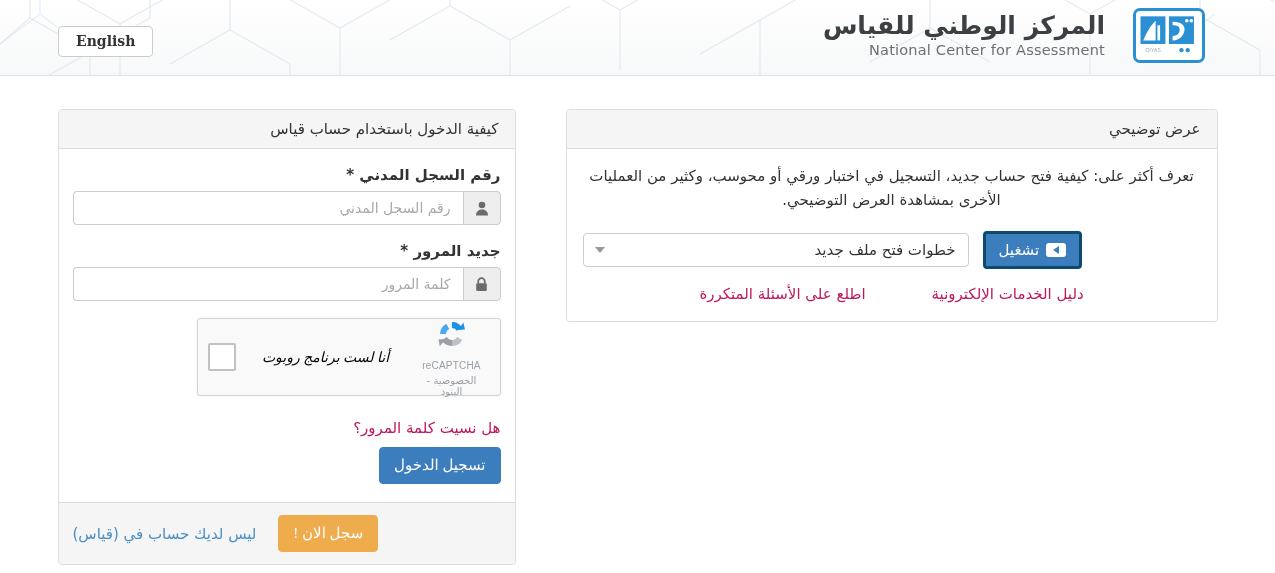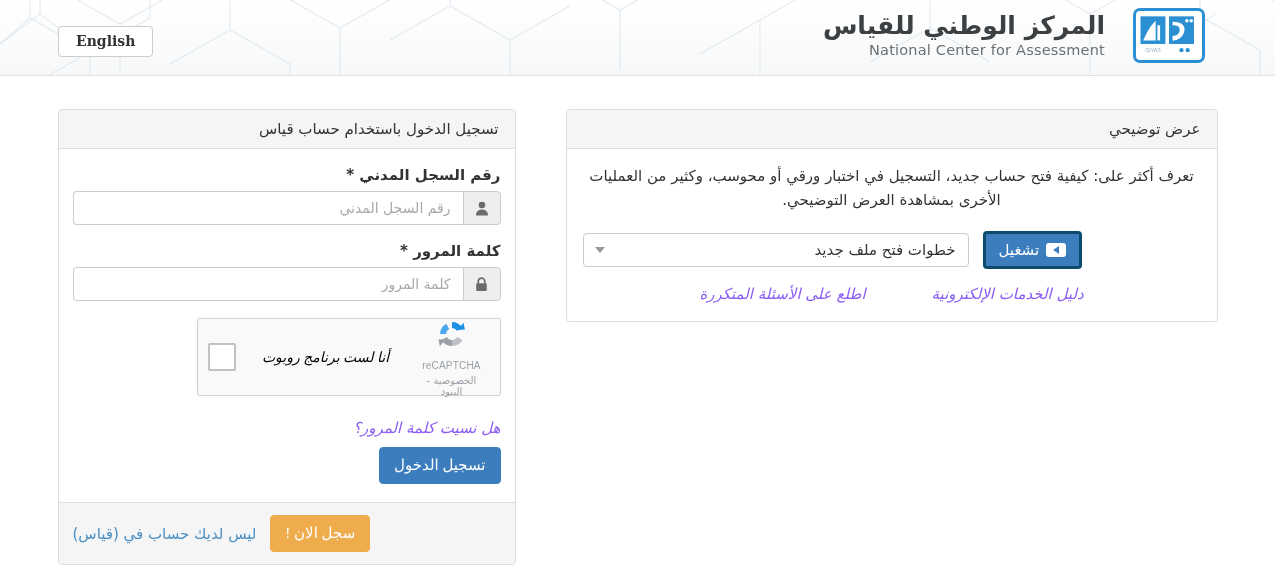--- a/index.html
+++ b/index.html
@@ -209,25 +209,24 @@
   .recaptcha-terms {
     font-size: 10px;
     color: #9aa0a6;
     margin-top: 4px;
     direction: rtl;
     font-family: "DejaVu Sans", sans-serif;
   }
 
   .forgot-row { margin: 22px 0 0 0; }
   .link {
-    color: #8b5cf6;
+    color: #be185d;
     font-size: 15px;
     text-decoration: none;
     cursor: pointer;
-    font-style: italic;
   }
 
   .btn {
     border: 1px solid transparent;
     border-radius: 4px;
     font-size: 15px;
     padding: 7px 14px;
     cursor: pointer;
     font-family: Liberation Serif, serif;
     line-height: 1.4;
@@ -250,21 +249,21 @@
   }
 
   .panel-footer {
     background: #f5f5f5;
     border-top: 1px solid #dddddd;
     border-radius: 0 0 3px 3px;
     padding: 12px 14px;
     display: flex;
     flex-direction: row-reverse;
     align-items: center;
-    gap: 14px;
+    gap: 22px;
   }
   .footer-text {
     font-size: 15px;
     color: #4a8fc4;
   }
 
   
   .demo-panel { width: 652px; }
   .demo-panel .panel-body { padding: 15px 16px 18px 16px; }
   .demo-text {
@@ -422,35 +421,35 @@
         </svg>
       </div>
     </div>
   </div>
 </div>
 
 <div class="page">
   <div class="container">
 
     <div class="panel login-panel">
-      <div class="panel-heading">تسجيل الدخول باستخدام حساب قياس</div>
+      <div class="panel-heading">كيفية الدخول باستخدام حساب قياس</div>
       <div class="panel-body">
 
         <label class="field-label">رقم السجل المدني *</label>
         <div class="input-group">
           <input class="form-control" type="text" placeholder="رقم السجل المدني" style="">
           <span class="input-group-addon">
             <svg width="14" height="15" viewBox="0 0 14 15">
               <circle cx="7" cy="4" r="3.3" fill="#6b6b6b"></circle>
               <path d="M1 14.5 C1 10.3 4 8.6 7 8.6 C10 8.6 13 10.3 13 14.5 Z" fill="#6b6b6b"></path>
             </svg>
           </span>
         </div>
 
-        <label class="field-label">كلمة المرور *</label>
+        <label class="field-label">جديد المرور *</label>
         <div class="input-group">
           <input class="form-control" type="password" placeholder="كلمة المرور" style="">
           <span class="input-group-addon">
             <svg width="13" height="15" viewBox="0 0 13 15">
               <path d="M3.2 6.5 V4.4 A3.3 3.3 0 0 1 9.8 4.4 V6.5" stroke="#6b6b6b" stroke-width="1.7" fill="none"></path>
               <rect x="1.2" y="6.3" width="10.6" height="7.8" rx="1.1" fill="#6b6b6b"></rect>
             </svg>
           </span>
         </div>
 

